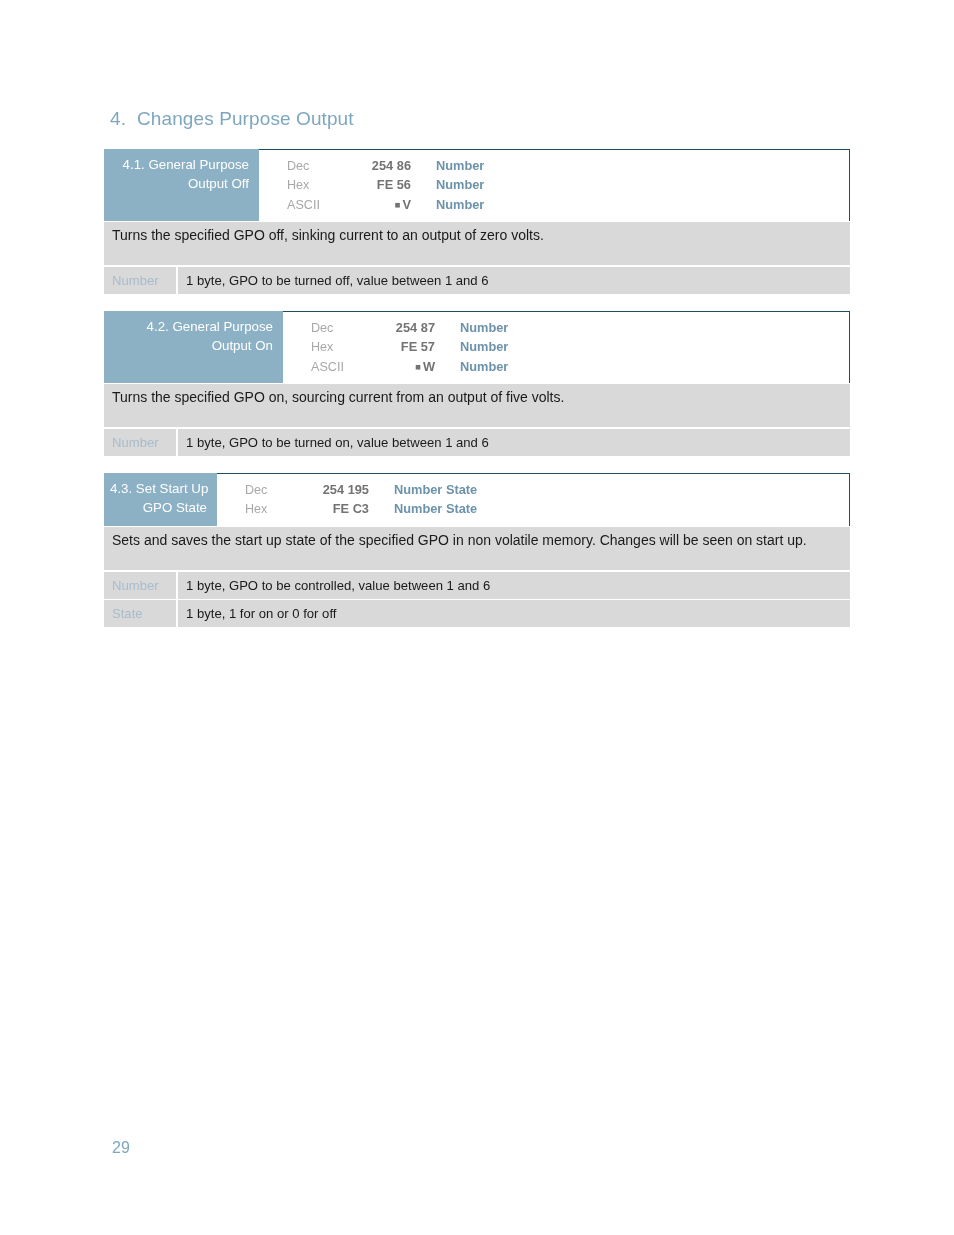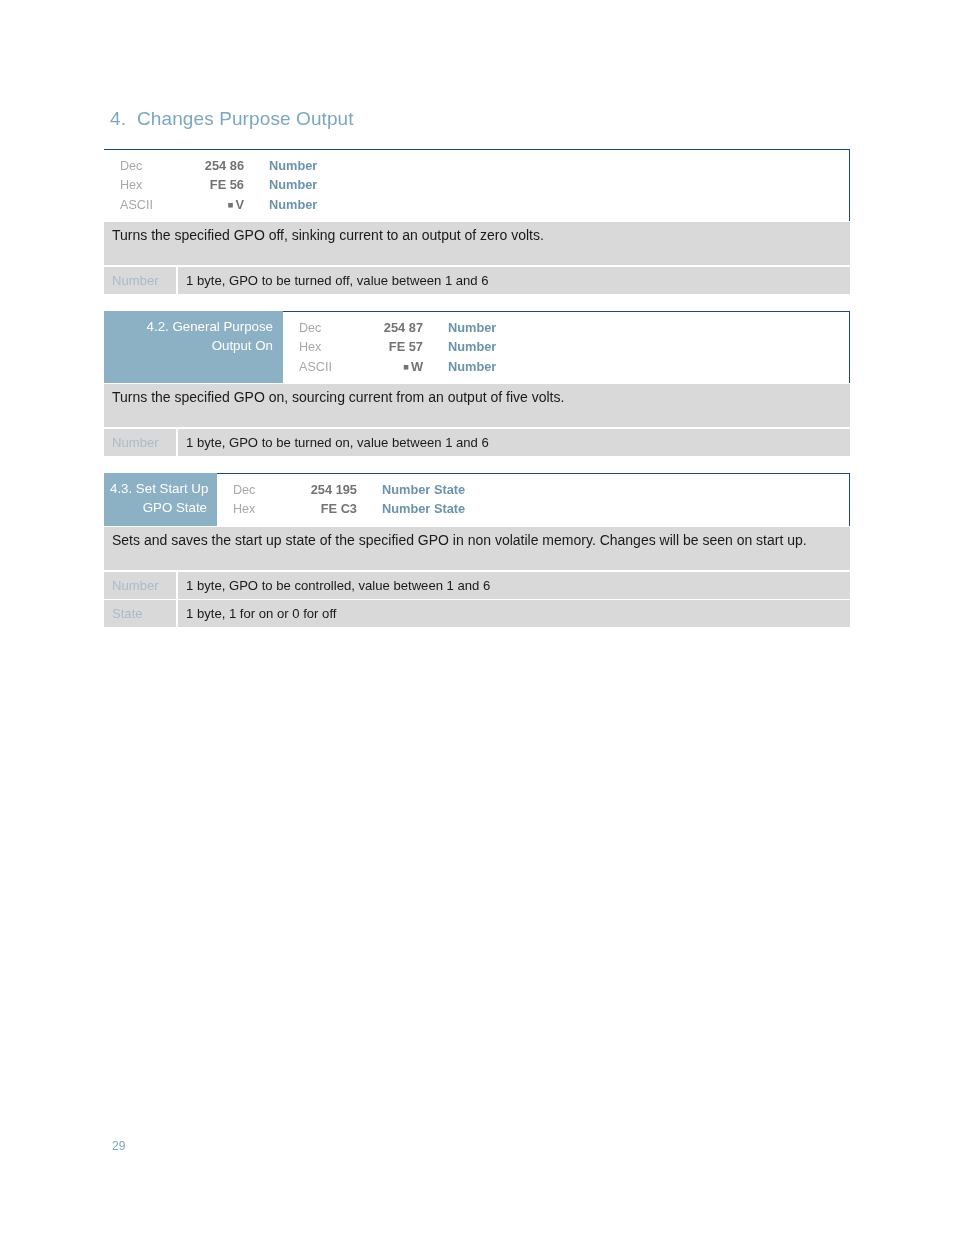--- a/index.html
+++ b/index.html
@@ -63,21 +63,21 @@
   .cmd-title .t-line {
     display: block;
     white-space: nowrap;
   }
   .cmd-syntax {
     flex: 1 1 auto;
     background: #ffffff;
     border-top: 1.6px solid #1f4e64;
     border-right: 1.6px solid #1f4e64;
     box-sizing: border-box;
-    padding: 6px 0 7px 4px;
+    padding: 6px 0 7px 16px;
   }
   .syn-row {
     display: flex;
     align-items: baseline;
     line-height: 19.3px;
     height: 19.3px;
   }
   .syn-type {
     width: 63px;
     padding-left: 12px;
@@ -148,35 +148,39 @@
     box-sizing: border-box;
     white-space: nowrap;
   }
 
   
   .page-number {
     position: absolute;
     left: 112px;
     top: 1139px;
     color: #7da7bf;
-    font-size: 12px;
+    font-size: 16px;
   }
 </style>
 </head>
 <body>
 
 <div class="page">
 
   <div class="section-heading">
     <span class="num">4.</span><span>Changes Purpose Output</span>
   </div>
 
   <div id="cmd-host">
       <div class="cmd-block" style="top: 149px;">
         <div class="cmd-top">
+          <div class="cmd-title" style="width: 155px;">
+            <span class="t-line">4.1. General Purpose</span>
+            <span class="t-line">Output Off</span>
+          </div>
           <div class="cmd-syntax">
             <div class="syn-row">
               <div class="syn-type">Dec</div>
               <div class="syn-value">254 86</div>
               <div class="syn-params">Number</div>
             </div>
             <div class="syn-row">
               <div class="syn-type">Hex</div>
               <div class="syn-value">FE 56</div>
               <div class="syn-params">Number</div>

